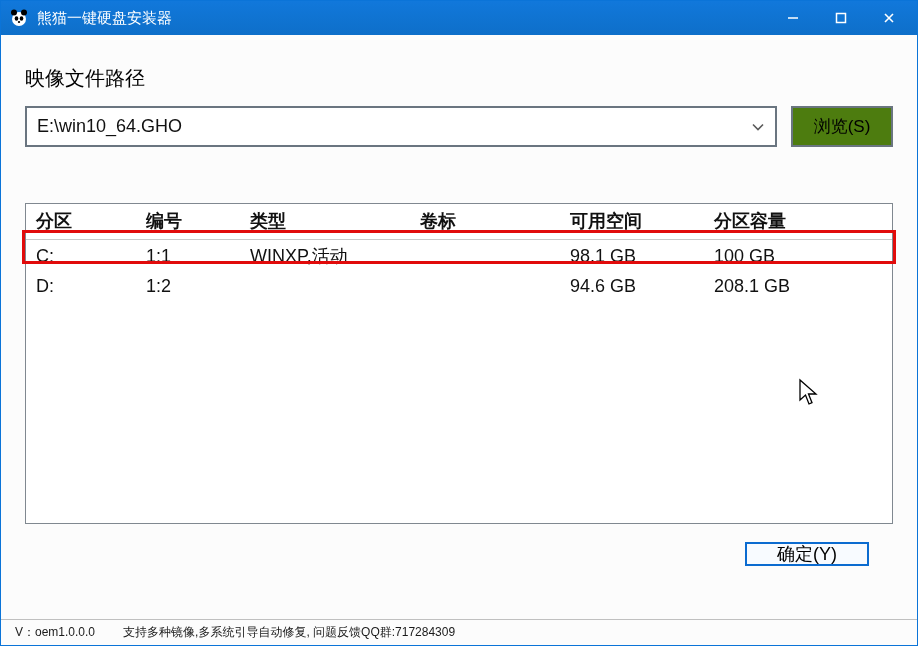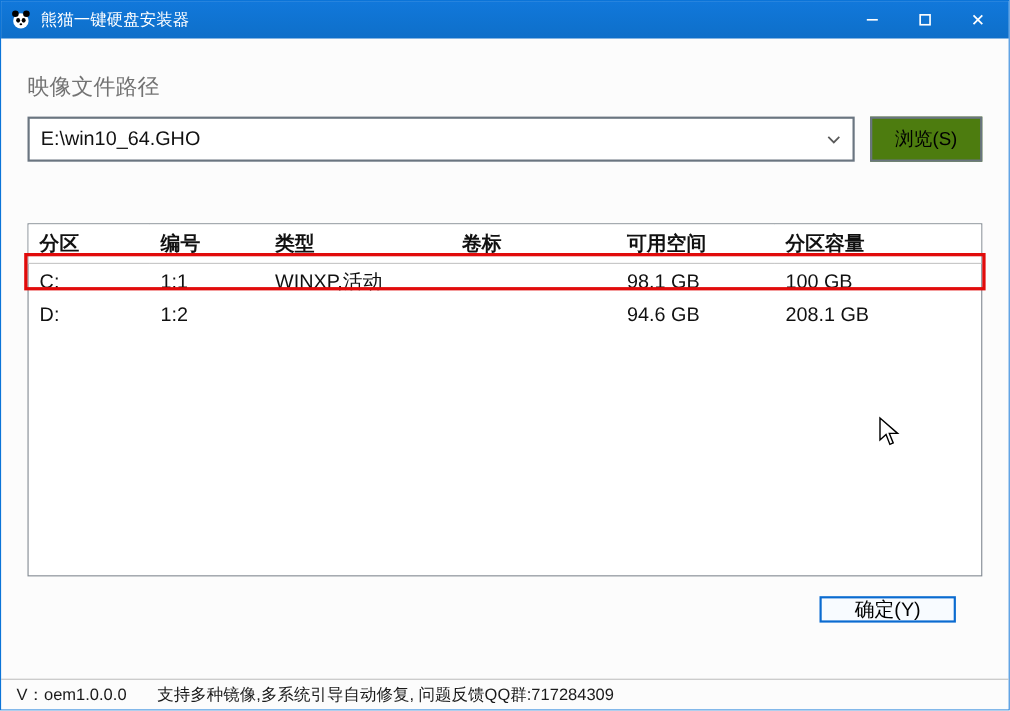--- a/index.html
+++ b/index.html
@@ -4,34 +4,34 @@
 <style>
   * { box-sizing: border-box; margin: 0; padding: 0; }
   html, body { width: 918px; height: 646px; font-family: "Microsoft YaHei", SimSun, Arial, sans-serif; background: #f0f0f0; }
   .window { width: 918px; height: 646px; background: #fcfcfc; border: 1px solid #0b74d8; display: flex; flex-direction: column; }
   .titlebar { height: 34px; background: linear-gradient(#1178db, #0e6fc9); color: #fff; display: flex; align-items: center; padding: 0 4px 0 8px; font-size: 15px; }
   .titlebar .app-icon { width: 20px; height: 20px; margin-right: 8px; display: inline-flex; align-items: center; justify-content: center; }
   .titlebar .title-text { flex: 0 0 auto; }
   .titlebar .spacer { flex: 1 1 auto; }
   .titlebar .win-btn { width: 48px; height: 34px; display: flex; align-items: center; justify-content: center; cursor: pointer; color: #fff; }
   .content { flex: 1 1 auto; padding: 30px 24px 6px 24px; display: flex; flex-direction: column; }
-  .label-path { font-size: 20px; color: #737373; margin-bottom: 14px; }
+  .label-path { font-size: 20px; color: #000000; margin-bottom: 14px; }
   .path-row { display: flex; align-items: stretch; gap: 14px; margin-bottom: 56px; }
   .path-input-wrap { flex: 1 1 auto; border: 2px solid #6a7580; background: #fff; height: 41px; display: flex; align-items: center; padding: 0 6px 0 10px; font-size: 18px; color: #111; }
   .path-input-wrap .path-text { flex: 1 1 auto; white-space: nowrap; overflow: hidden; }
   .path-input-wrap .chev { width: 22px; display: flex; align-items: center; justify-content: center; }
   .browse-btn { width: 102px; border: 2px solid #6a7580; background: #4d7c0f; display: flex; align-items: center; justify-content: center; font-size: 17px; cursor: pointer; }
   .table-frame { border: 1px solid #808890; background: #fff; height: 321px; position: relative; }
   .table-frame table { width: 100%; border-collapse: collapse; font-size: 18px; table-layout: fixed; }
   .table-frame th { text-align: left; font-weight: 700; padding: 5px 10px 6px 10px; color: #111; border-bottom: 1px solid #c8c8c8; background:#fff; }
   .table-frame td { text-align: left; padding: 4px 10px; color: #111; }
   .highlight { position: absolute; border: 3px solid #e10b0b; pointer-events: none; }
   .action-row { display: flex; justify-content: flex-end; padding: 18px 24px 10px 0; }
   .ok-btn { width: 124px; height: 24px; border: 2px solid #0b6bd0; background: #f8fbff; display: flex; align-items: center; justify-content: center; font-size: 18px; cursor: pointer; }
-  .footer { border-top: 1px solid #c0c0c0; padding: 4px 10px 4px 14px; display: flex; align-items: center; font-size: 15px; color: #1a1a1a; gap: 28px; }
+  .footer { border-top: 1px solid #c0c0c0; padding: 4px 10px 4px 14px; display: flex; align-items: center; font-size: 12px; color: #1a1a1a; gap: 28px; }
   .cursor-icon { position: absolute; right: 72px; top: 174px; pointer-events:none; }
   svg { display: block; }
 </style>
 </head>
 <body>
 
 <div class="window">
 
   <div class="titlebar">
     <span class="app-icon">

